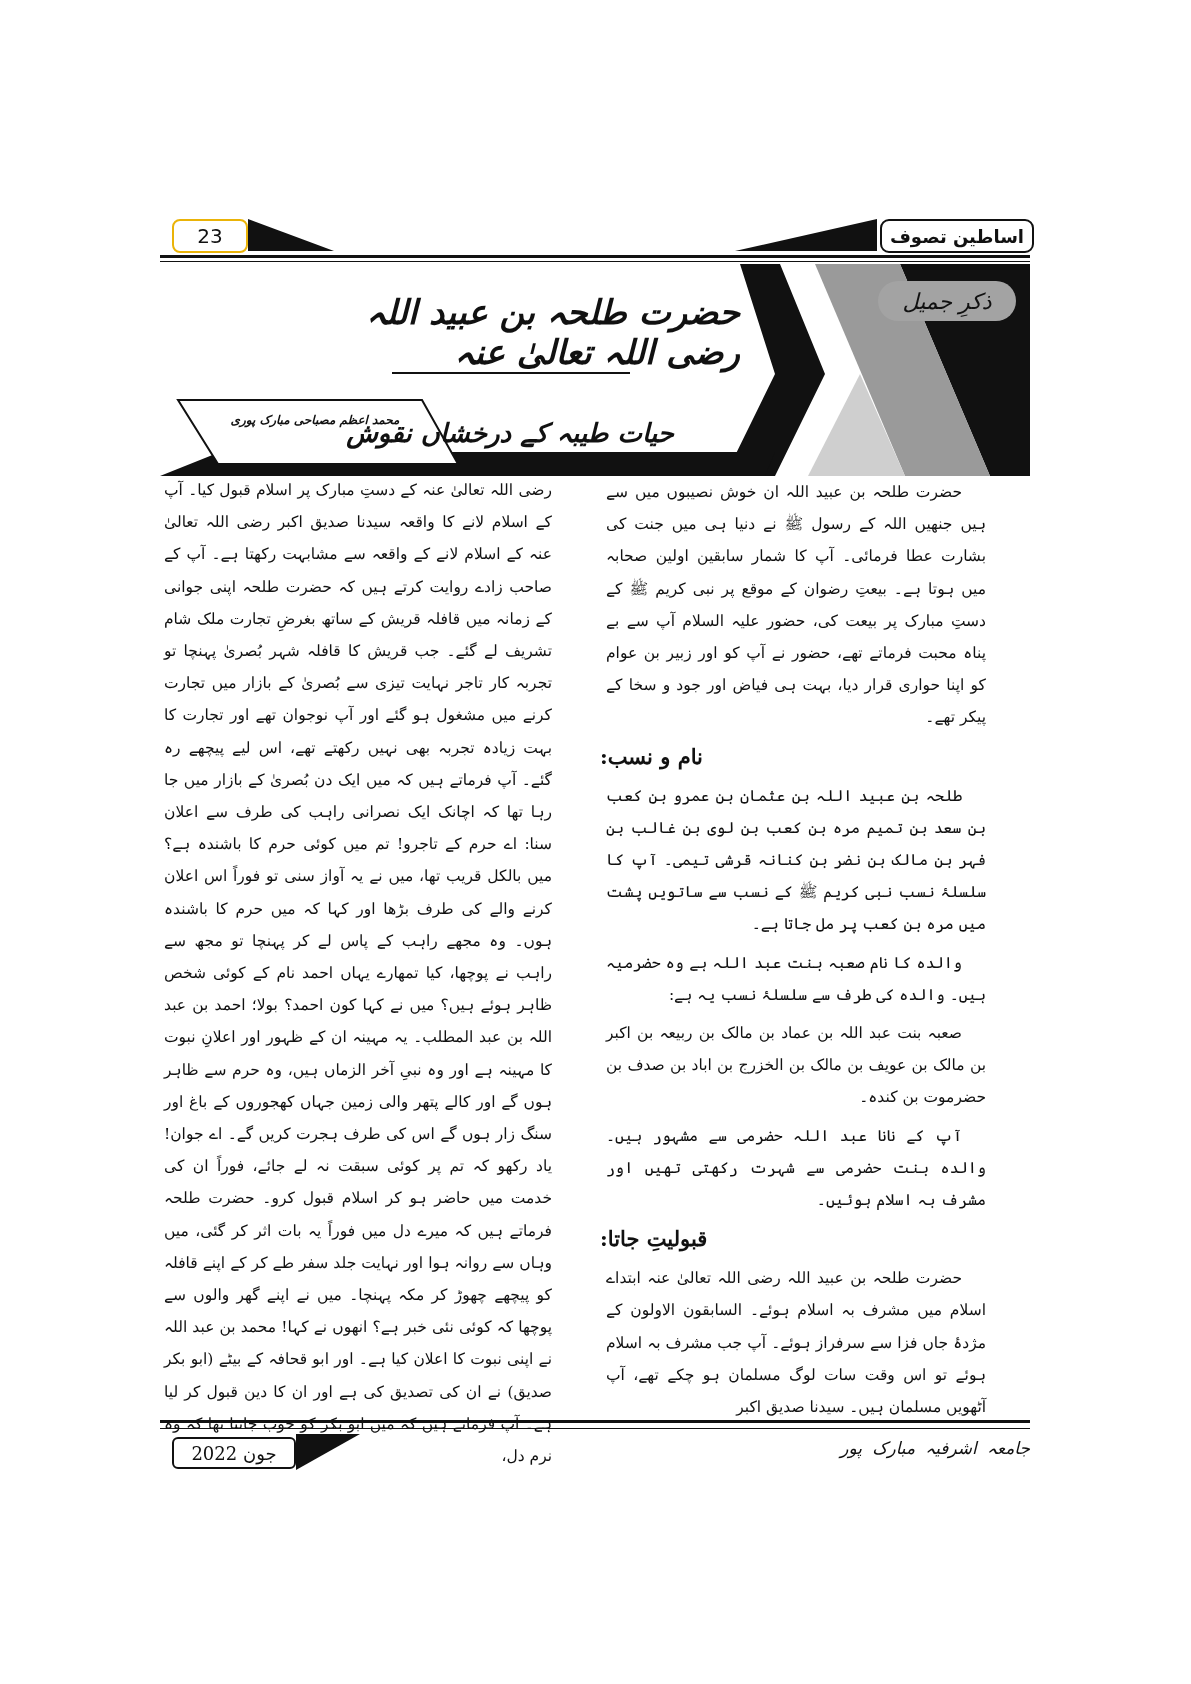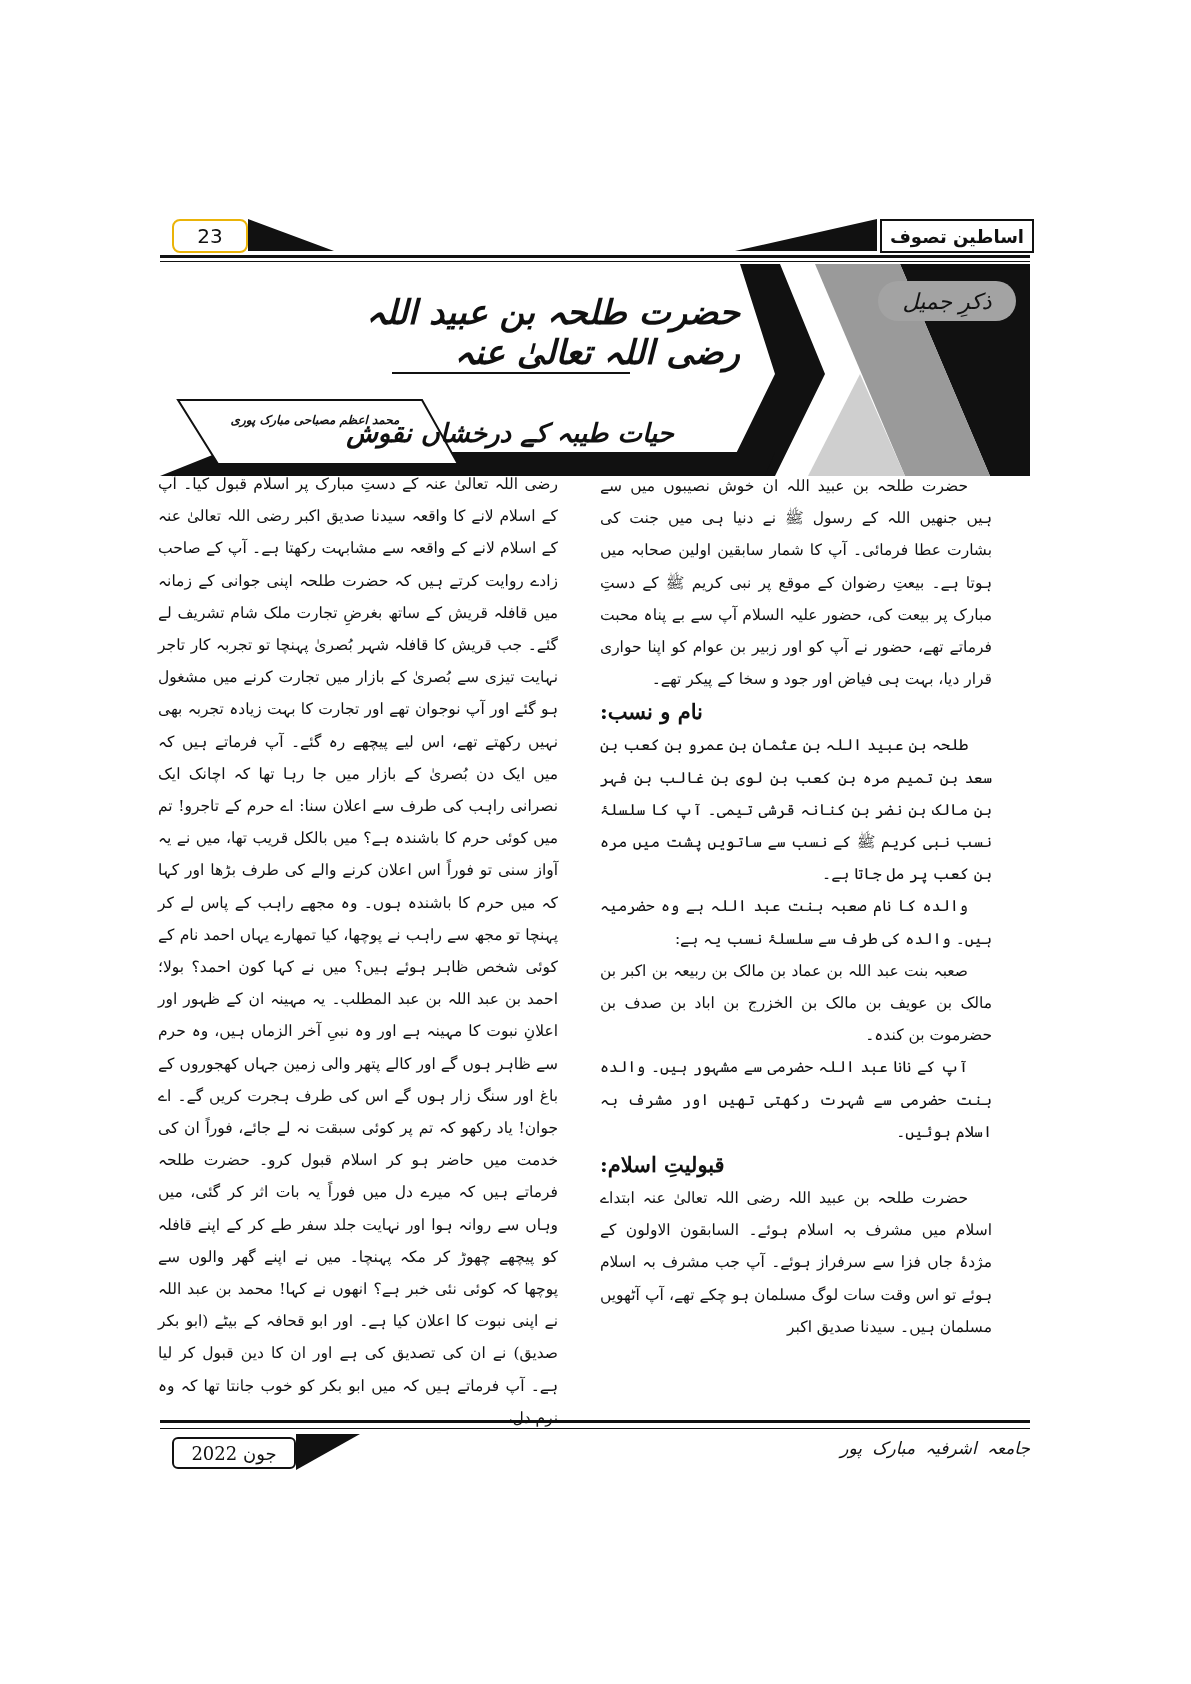--- a/index.html
+++ b/index.html
@@ -5,41 +5,41 @@
   html, body { margin:0; padding:0; background:#ffffff; }
   body { width:1191px; height:1684px; position:relative; overflow:hidden;
          font-family: "DejaVu Sans", sans-serif; color:#111; }
   .abs { position:absolute; }
 
   
   .page-num-box { left:172px; top:219px; width:72px; height:30px; border:2px solid #eab308;
     border-radius:8px; display:flex; align-items:center; justify-content:center;
     font-family:"DejaVu Sans", sans-serif; font-size:20px; }
   .mag-box { left:880px; top:219px; width:150px; height:30px; border:2px solid #111;
-    border-radius:0; display:flex; align-items:center; justify-content:center;
+    border-radius:9px; display:flex; align-items:center; justify-content:center;
     font-family:"DejaVu Sans", sans-serif; font-weight:bold; font-size:18px; direction:rtl; }
   .rule { left:160px; width:870px; height:0; border-top:3px solid #111; }
   .rule-thin { left:160px; width:870px; height:0; border-top:1px solid #111; }
 
   
   .title { left:320px; top:292px; width:420px; text-align:right; direction:rtl;
     font-family:"DejaVu Serif", serif; font-size:34px; font-weight:bold; font-style:italic; }
   .title-underline { left:392px; top:372px; width:238px; border-top:2px solid #111; }
   .subtitle { left:340px; top:378px; width:340px; text-align:center; direction:rtl;
     font-family:"DejaVu Serif", serif; font-size:26px; font-weight:bold; font-style:italic;margin-top:40px; }
   .section-pill { left:878px; top:281px; width:138px; height:40px; background:#a3a3a3;
     border-radius:20px; display:flex; align-items:center; justify-content:center;
     direction:rtl; font-family:"DejaVu Serif", serif; font-style:italic; font-size:22px; }
   .author { left:200px; top:413px; width:230px; text-align:center; direction:rtl;
     font-family:"DejaVu Serif", serif; font-size:12px; font-weight:bold; font-style:italic; }
 
   
   .col { direction:rtl; text-align:justify; font-family:"DejaVu Serif", serif;
     font-size:15.5px; line-height:32.2px; }
-  .col p { margin:0; text-indent:24px; }
+  .col p { margin:6px; text-indent:24px; }
   .col h3 { margin:0; font-size:21px; line-height:34px; font-weight:bold; text-align:left;
     padding-right:60px; }
   .col-right { left:600px; top:470px; width:392px; }
   .col-left  { left:158px; top:468px; width:400px; }
   .col-left p:first-child { text-indent:0; }
 
   
   .date-box { left:172px; top:1437px; width:120px; height:28px; border:2px solid #111;
     border-radius:6px; display:flex; align-items:center; justify-content:center;
     direction:rtl; font-family:"DejaVu Serif", serif; font-size:18px; }
@@ -80,21 +80,21 @@
 <div class="abs subtitle">حیات طیبہ کے درخشاں نقوش</div>
 <div class="abs author">محمد اعظم مصباحی مبارک پوری</div>
 
 <div class="abs col col-right">
   <p>حضرت طلحہ بن عبید اللہ ان خوش نصیبوں میں سے ہیں جنھیں اللہ کے رسول ﷺ نے دنیا ہی میں جنت کی بشارت عطا فرمائی۔ آپ کا شمار سابقین اولین صحابہ میں ہوتا ہے۔ بیعتِ رضوان کے موقع پر نبی کریم ﷺ کے دستِ مبارک پر بیعت کی، حضور علیہ السلام آپ سے بے پناہ محبت فرماتے تھے، حضور نے آپ کو اور زبیر بن عوام کو اپنا حواری قرار دیا، بہت ہی فیاض اور جود و سخا کے پیکر تھے۔</p>
   <h3>نام و نسب:</h3>
   <p>طلحہ بن عبید اللہ بن عثمان بن عمرو بن کعب بن سعد بن تمیم مرہ بن کعب بن لوی بن غالب بن فہر بن مالک بن نضر بن کنانہ قرشی تیمی۔ آپ کا سلسلۂ نسب نبی کریم ﷺ کے نسب سے ساتویں پشت میں مرہ بن کعب پر مل جاتا ہے۔</p>
   <p>والدہ کا نام صعبہ بنت عبد اللہ ہے وہ حضرمیہ ہیں۔ والدہ کی طرف سے سلسلۂ نسب یہ ہے:</p>
   <p>صعبہ بنت عبد اللہ بن عماد بن مالک بن ربیعہ بن اکبر بن مالک بن عویف بن مالک بن الخزرج بن اباد بن صدف بن حضرموت بن کندہ۔</p>
   <p>آپ کے نانا عبد اللہ حضرمی سے مشہور ہیں۔ والدہ بنت حضرمی سے شہرت رکھتی تھیں اور مشرف بہ اسلام ہوئیں۔</p>
-  <h3>قبولیتِ اسلام:</h3>
+  <h3>قبولیتِ جاتا:</h3>
   <p>حضرت طلحہ بن عبید اللہ رضی اللہ تعالیٰ عنہ ابتداے اسلام میں مشرف بہ اسلام ہوئے۔ السابقون الاولون کے مژدۂ جاں فزا سے سرفراز ہوئے۔ آپ جب مشرف بہ اسلام ہوئے تو اس وقت سات لوگ مسلمان ہو چکے تھے، آپ آٹھویں مسلمان ہیں۔ سیدنا صدیق اکبر</p>
 </div>
 
 <div class="abs col col-left">
   <p>رضی اللہ تعالیٰ عنہ کے دستِ مبارک پر اسلام قبول کیا۔ آپ کے اسلام لانے کا واقعہ سیدنا صدیق اکبر رضی اللہ تعالیٰ عنہ کے اسلام لانے کے واقعہ سے مشابہت رکھتا ہے۔ آپ کے صاحب زادے روایت کرتے ہیں کہ حضرت طلحہ اپنی جوانی کے زمانہ میں قافلہ قریش کے ساتھ بغرضِ تجارت ملک شام تشریف لے گئے۔ جب قریش کا قافلہ شہر بُصریٰ پہنچا تو تجربہ کار تاجر نہایت تیزی سے بُصریٰ کے بازار میں تجارت کرنے میں مشغول ہو گئے اور آپ نوجوان تھے اور تجارت کا بہت زیادہ تجربہ بھی نہیں رکھتے تھے، اس لیے پیچھے رہ گئے۔ آپ فرماتے ہیں کہ میں ایک دن بُصریٰ کے بازار میں جا رہا تھا کہ اچانک ایک نصرانی راہب کی طرف سے اعلان سنا: اے حرم کے تاجرو! تم میں کوئی حرم کا باشندہ ہے؟ میں بالکل قریب تھا، میں نے یہ آواز سنی تو فوراً اس اعلان کرنے والے کی طرف بڑھا اور کہا کہ میں حرم کا باشندہ ہوں۔ وہ مجھے راہب کے پاس لے کر پہنچا تو مجھ سے راہب نے پوچھا، کیا تمھارے یہاں احمد نام کے کوئی شخص ظاہر ہوئے ہیں؟ میں نے کہا کون احمد؟ بولا؛ احمد بن عبد اللہ بن عبد المطلب۔ یہ مہینہ ان کے ظہور اور اعلانِ نبوت کا مہینہ ہے اور وہ نبیِ آخر الزماں ہیں، وہ حرم سے ظاہر ہوں گے اور کالے پتھر والی زمین جہاں کھجوروں کے باغ اور سنگ زار ہوں گے اس کی طرف ہجرت کریں گے۔ اے جوان! یاد رکھو کہ تم پر کوئی سبقت نہ لے جائے، فوراً ان کی خدمت میں حاضر ہو کر اسلام قبول کرو۔ حضرت طلحہ فرماتے ہیں کہ میرے دل میں فوراً یہ بات اثر کر گئی، میں وہاں سے روانہ ہوا اور نہایت جلد سفر طے کر کے اپنے قافلہ کو پیچھے چھوڑ کر مکہ پہنچا۔ میں نے اپنے گھر والوں سے پوچھا کہ کوئی نئی خبر ہے؟ انھوں نے کہا! محمد بن عبد اللہ نے اپنی نبوت کا اعلان کیا ہے۔ اور ابو قحافہ کے بیٹے (ابو بکر صدیق) نے ان کی تصدیق کی ہے اور ان کا دین قبول کر لیا ہے۔ آپ فرماتے ہیں کہ میں ابو بکر کو خوب جانتا تھا کہ وہ نرم دل،</p>
 </div>
 
 <div class="abs rule" style="top:1420px"></div>
 <div class="abs rule-thin" style="top:1428px"></div>
 <div class="abs date-box">جون 2022</div>

